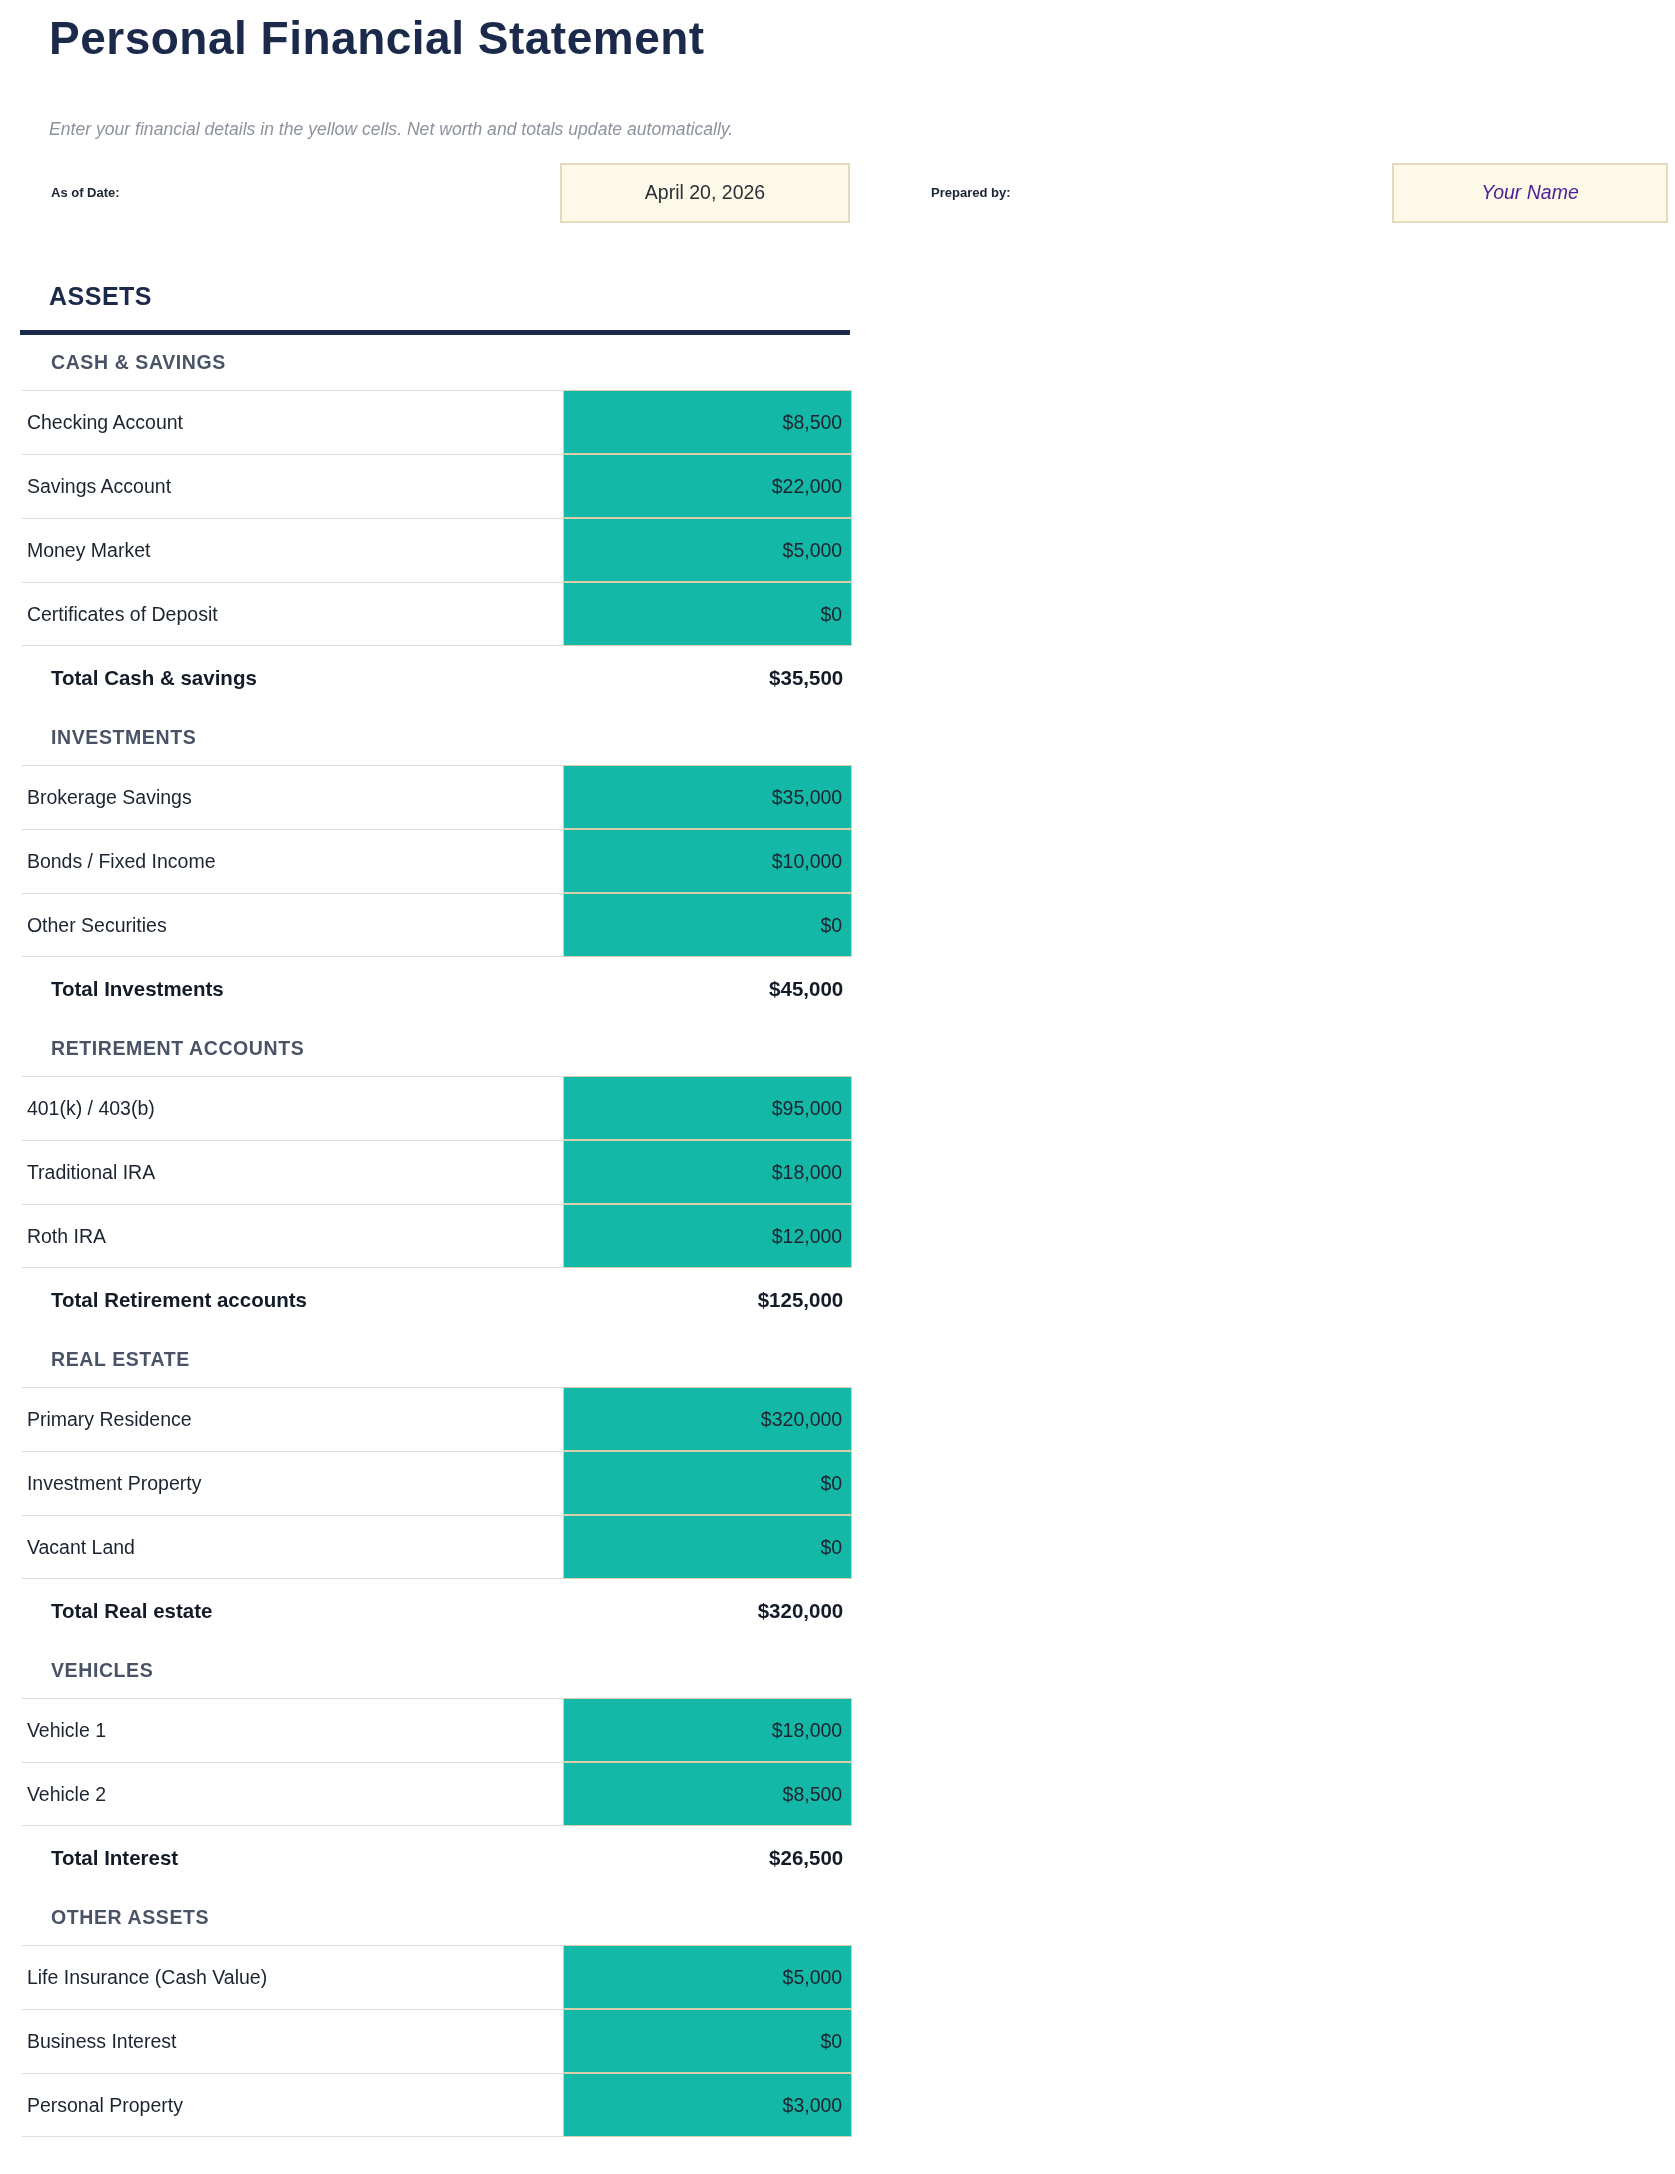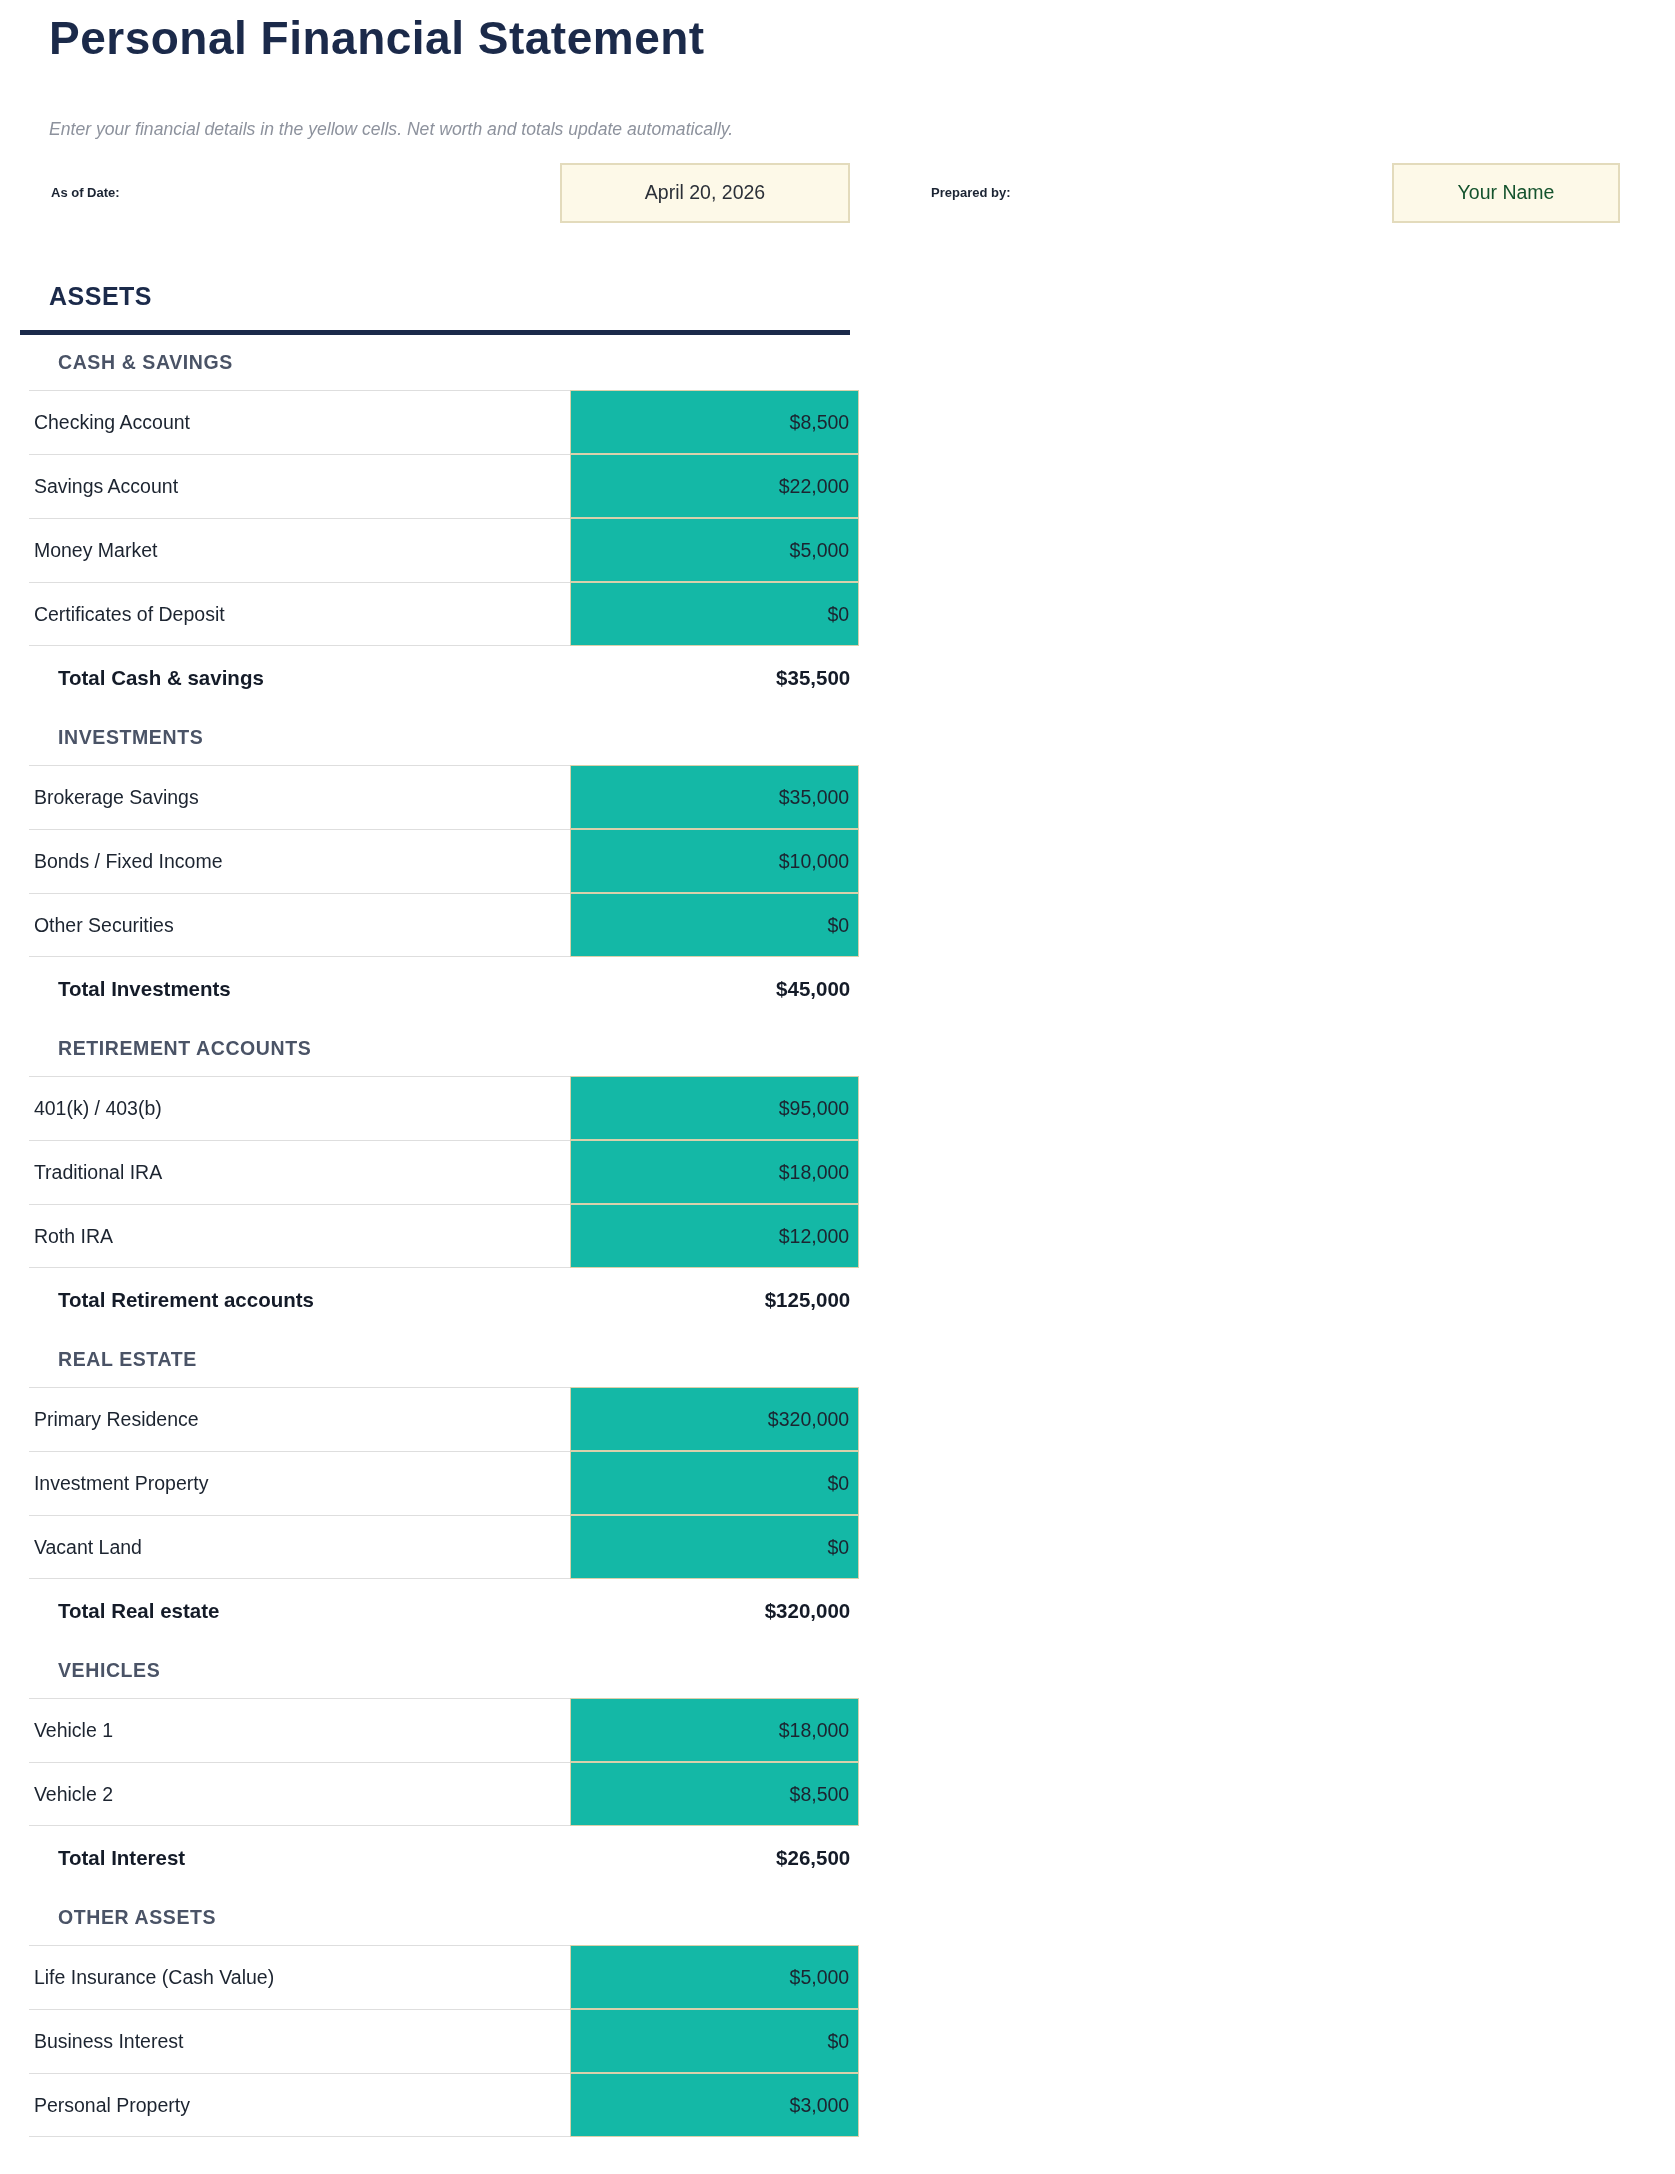--- a/index.html
+++ b/index.html
@@ -33,35 +33,35 @@
   }
   .form-label.asof { left: 51px; }
   .form-label.prepared { left: 931px; text-align: center; }
   .form-input {
     position: absolute; top: 0; height: 60px;
     background: #fdf9e8; border: 2px solid #e3dbbc;
     display: flex; align-items: center; justify-content: center;
     font-size: 19.5px; color: #2b3038;
   }
   .form-input.date { left: 560px; width: 290px; }
-  .form-input.name { left: 1392px; width: 228px; color: #14532d; }
+  .form-input.name { left: 1392px; width: 276px; color: #4c1d95; font-style: italic; }
 
   h2.assets-heading {
     margin: 55px 0 0 49px;
     font-size: 25px; line-height: 37px;
     font-weight: bold; color: #1b2a4a;
     letter-spacing: 0.5px;
   }
   .assets-rule {
     margin: 15.6px 0 0 19.5px;
     width: 830px; height: 4.9px;
     background: #1b2a4a;
   }
 
-  .table { margin-left: 29px; width: 830px; }
+  .table { margin-left: 22px; width: 830px; }
 
   .subhead {
     height: 55px;
     display: flex; align-items: center;
     padding-left: 29px;
     font-size: 19.5px; font-weight: bold;
     color: #4a5366; letter-spacing: 0.6px;
   }
 
   .row { display: flex; height: 64px; }

